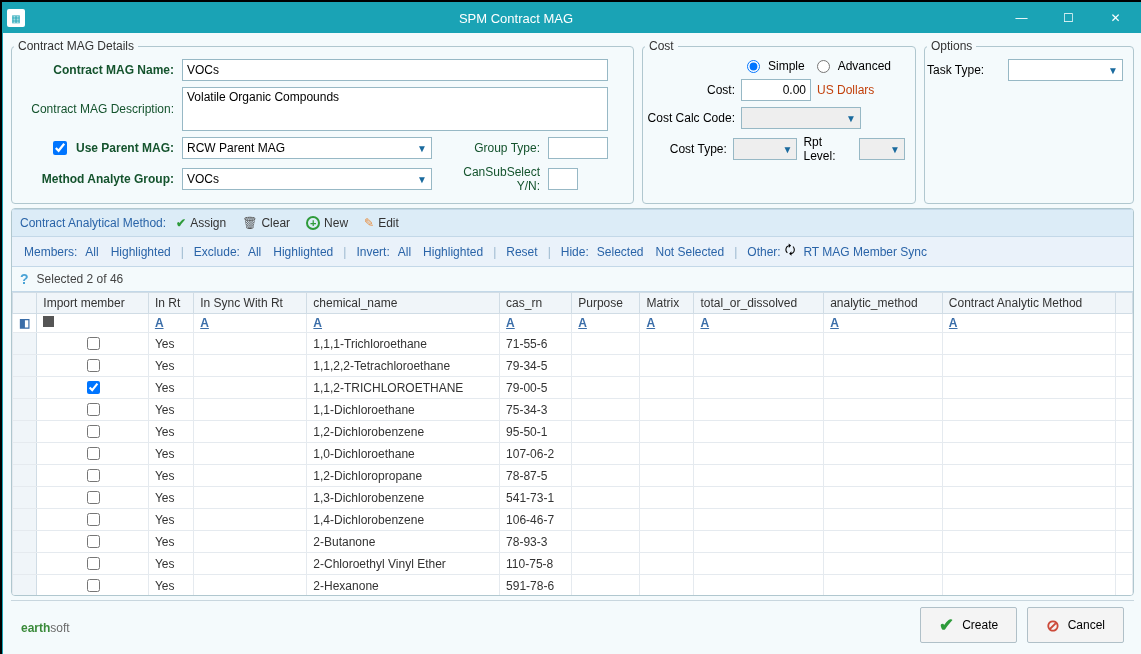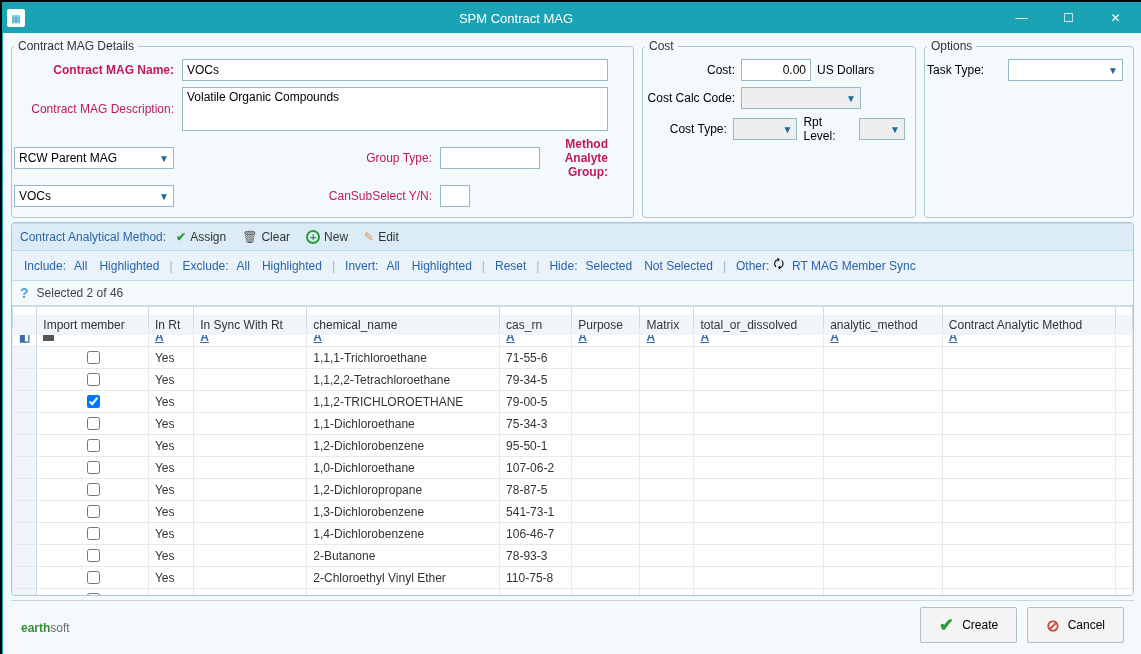--- a/index.html
+++ b/index.html
@@ -12,34 +12,34 @@
 .titlebar .win-btn { width: 45px; height: 28px; display: flex; align-items: center; justify-content: center; color: #fff; cursor: pointer; }
 
 .content { flex: 1; display: flex; flex-direction: column; padding: 6px 8px; gap: 4px; overflow: hidden; background: #f4fafc; }
 
 .top-panels { display: flex; gap: 8px; }
 fieldset { border: 1px solid #b0c7cf; border-radius: 4px; padding: 6px 10px 10px 2px; margin: 0; background: #f4fafc; }
 fieldset legend { padding: 0 4px; color: #333; }
 
 .details-fs { flex: 1; }
 .details-grid { display: grid; grid-template-columns: 160px 250px 100px 60px; gap: 6px 8px; align-items: center; }
-.details-grid label { text-align: right; color: #be185d; }
+.details-grid label { text-align: right; color: #14532d; }
 .lbl-bold { font-weight: 600; }
 input[type=text], .combo, textarea { border: 1px solid #97b8c5; background: #fff; padding: 2px 4px; height: 22px; width: 100%; }
 textarea { height: 44px; resize: none; }
 .combo { display: flex; align-items: center; justify-content: space-between; background: #fff; cursor: pointer; }
 .combo .arrow { color: #1a6a9e; font-size: 10px; }
 .checkbox-inline { display: flex; align-items: center; gap: 6px; justify-content: flex-end; }
 .checkbox-inline input { width: 14px; height: 14px; }
 
 .cost-fs { width: 260px; }
 .cost-row { display: flex; align-items: center; gap: 6px; margin-bottom: 6px; }
 .cost-row label { width: 90px; text-align: right; }
 .cost-row input[type=text] { width: 70px; text-align: right; }
-.cost-row .unit { color: #000000; }
+.cost-row .unit { color: #c2410c; }
 .cost-row .combo { width: 90px; background: #eee; }
 .cost-row.small .combo { width: 70px; }
 input[type=radio] { margin: 0 2px 0 6px; }
 
 .options-fs { width: 210px; }
 .opt-row { display: flex; align-items: center; gap: 24px; margin-bottom: 8px; }
 .opt-row label { white-space: nowrap; }
 .opt-row .combo { flex: 1; }
 .opt-check { display: flex; align-items: center; gap: 6px; }
 
@@ -56,21 +56,21 @@
 .toolbar2 { background: #eaf2fa; padding: 4px 8px; display: flex; align-items: center; gap: 4px; flex-wrap: wrap; border-bottom: 1px solid #c3d8e8; }
 .toolbar2 .group-label { color: #2a64a8; margin-left: 4px; }
 .toolbar2 .link-btn { color: #2a64a8; cursor: pointer; padding: 1px 4px; }
 .toolbar2 .sep { color: #9bb8cf; margin: 0 2px; }
 
 .sel-bar { padding: 4px 8px; display: flex; align-items: center; gap: 8px; color: #444; }
 .sel-bar .q-icon { color: #4aa3d6; font-weight: bold; font-size: 14px; }
 
 .grid-wrap { flex: 1; overflow: auto; border-top: 1px solid #c3d8e8; background: #fff; position: relative; }
 table { border-collapse: collapse; width: 100%; }
-th { background: #f0f5f9; border: 1px solid #d0dce5; padding: 3px 6px; text-align: left; font-weight: 400; color: #333; position: sticky; top: 8px; white-space: nowrap; }
+th { background: #f0f5f9; border: 1px solid #d0dce5; padding: 3px 6px; text-align: left; font-weight: 400; color: #333; position: sticky; top: 0; white-space: nowrap; }
 td { border: 1px solid #e5eaef; padding: 1px 6px; height: 19px; color: #333; white-space: nowrap; }
 td.chk { text-align: center; }
 td.chk input { width: 13px; height: 13px; }
 tr.filter-row td { background: #fff; color: #3a6da8; font-weight: bold; text-align: left; padding-left: 6px; }
 tr.filter-row td:first-child { text-align: center; }
 .row-selector { width: 18px; background: #f0f5f9; border-right: 1px solid #d0dce5; }
 .scrollbar-v { width: 17px; }
 th:first-child, td.row-selector { width: 24px; }
 
 .footer { display: flex; align-items: center; justify-content: space-between; padding: 6px 10px; border-top: 1px solid #c8d6de; }
@@ -99,39 +99,50 @@
     <div class="top-panels">
       <fieldset class="details-fs">
         <legend>Contract MAG Details</legend>
         <div class="details-grid">
           <label class="lbl-bold">Contract MAG Name:</label>
           <input type="text" style="grid-column: span 3;" value="VOCs">
 
           <label>Contract MAG Description:</label>
           <textarea style="grid-column: span 3;">Volatile Organic Compounds</textarea>
 
+          <div class="checkbox-inline">
+            <input type="checkbox" checked="" style="">
+            <label class="lbl-bold">Use Parent MAG:</label>
+          </div>
           <div class="combo">
               <span>RCW Parent MAG</span>
               <span class="arrow">▼</span>
             </div>
           <label>Group Type:</label>
           <input type="text" style="">
 
           <label class="lbl-bold">Method Analyte Group:</label>
           <div class="combo">
               <span>VOCs</span>
               <span class="arrow">▼</span>
             </div>
           <label>CanSubSelect Y/N:</label>
           <input type="text" style="width: 30px;">
         </div>
       </fieldset>
 
       <fieldset class="cost-fs">
         <legend>Cost</legend>
+        <div class="cost-row">
+          <label></label>
+          <input type="radio" name="costmode" checked="" style="">
+            <span>Simple</span>
+          <input type="radio" name="costmode" style="">
+            <span>Advanced</span>
+        </div>
         <div class="cost-row">
           <label>Cost:</label>
           <input type="text" value="0.00" style="">
           <span class="unit">US Dollars</span>
         </div>
         <div class="cost-row">
           <label>Cost Calc Code:</label>
           <div class="combo" style="width:120px;">
               <span></span>
               <span class="arrow">▼</span>
@@ -177,21 +188,21 @@
         <div class="tool-btn">
             <span class="icon-plus">+</span>
             <span>New</span>
           </div>
         <div class="tool-btn">
             <span class="icon-edit">✎</span>
             <span>Edit</span>
           </div>
       </div>
       <div class="toolbar2">
-        <span class="group-label">Include:</span>
+        <span class="group-label">Members:</span>
         <span class="link-btn">All</span>
         <span class="link-btn">Highlighted</span>
         <span class="sep">|</span>
         <span class="group-label">Exclude:</span>
         <span class="link-btn">All</span>
         <span class="link-btn">Highlighted</span>
         <span class="sep">|</span>
         <span class="group-label">Invert:</span>
         <span class="link-btn">All</span>
         <span class="link-btn">Highlighted</span>

